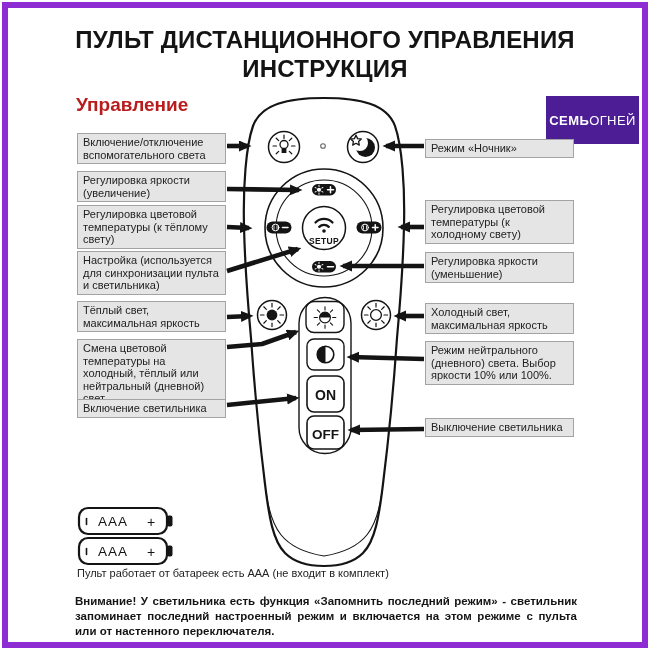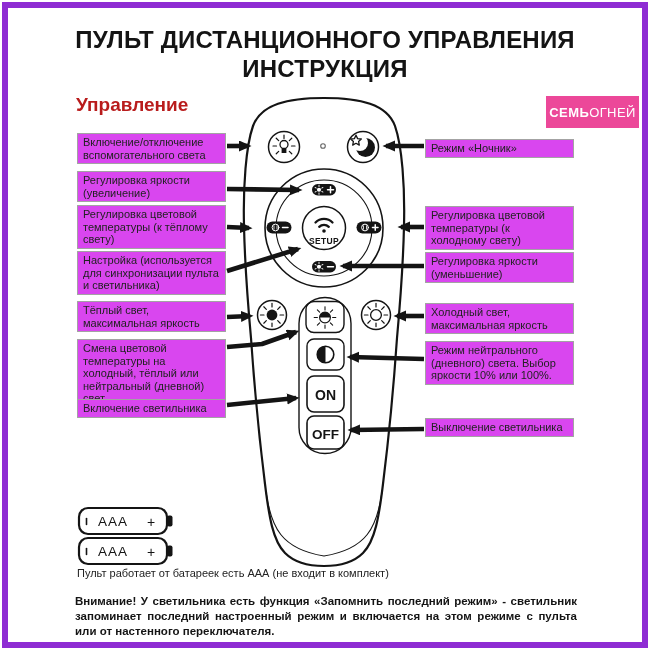--- a/index.html
+++ b/index.html
@@ -2,24 +2,24 @@
 <html><head>
 <meta charset="utf-8">
 <style>
   html,body{margin:0;padding:0;background:#ffffff;}
   body{font-family:"Liberation Sans","DejaVu Sans",sans-serif;color:#1c1c1c;}
   .page{position:relative;width:650px;height:650px;background:#fff;box-sizing:border-box;overflow:hidden;}
   .frame{position:absolute;left:2px;top:2px;right:2px;bottom:2px;border:6px solid #8e2cd3;pointer-events:none;z-index:5;}
   .title{position:absolute;left:50%;transform:translateX(-50%);top:26px;width:540px;text-align:center;
          font-size:24px;line-height:1.2;font-weight:800;letter-spacing:.2px;color:#141414;}
   .section-heading{position:absolute;left:76px;top:94px;font-size:19px;font-weight:700;color:#b91c1c;}
-  .logo{position:absolute;left:546px;top:96px;width:93px;height:32px;background:#ec4899;color:#fff;
+  .logo{position:absolute;left:546px;top:96px;width:93px;height:48px;background:#4c1d95;color:#fff;
         display:flex;align-items:center;justify-content:center;font-size:13px;letter-spacing:.4px;}
   .logo .b{font-weight:800;} .logo .l{font-weight:300;}
-  .lbl{position:absolute;width:149px;border:1px solid #a3a3a3;background:#d946ef;box-sizing:border-box;
+  .lbl{position:absolute;width:149px;border:1px solid #a3a3a3;background:#e5e5e5;box-sizing:border-box;
        padding:2px 5px;font-size:11px;line-height:12.5px;color:#222;z-index:3;}
   .lbl.left{left:77px;} .lbl.right{left:425px;}
   #diagram{position:absolute;left:0;top:0;z-index:2;}
   .battery-caption{position:absolute;left:77px;top:567px;font-size:11px;color:#222;z-index:3;}
   .warning{position:absolute;left:75px;top:594px;width:502px;font-size:11.5px;font-weight:700;
            line-height:1.32;text-align:justify;color:#141414;z-index:3;}
   svg text{font-family:"Liberation Sans","DejaVu Sans",sans-serif;}
 </style>
 </head>
 <body>
@@ -41,21 +41,21 @@
 
   <div class="lbl left" style="top:133px">Включение/отключение вспомогательного света</div>
   <div class="lbl left" style="top:205px">Регулировка цветовой температуры (к тёплому свету)</div>
   <div class="lbl left" style="top:171px">Регулировка яркости (увеличение)</div>
   <div class="lbl left" style="top:251px">Настройка (используется для синхронизации пульта и светильника)</div>
   <div class="lbl left" style="top:339px">Смена цветовой температуры на холодный, тёплый или нейтральный (дневной) свет</div>
   <div class="lbl left" style="top:301px">Тёплый свет, максимальная яркость</div>
   <div class="lbl left" style="top:399px">Включение светильника</div>
 
   <div class="lbl right" style="top:139px">Режим «Ночник»</div>
-  <div class="lbl right" style="top:206px">Регулировка цветовой температуры (к холодному свету)</div>
+  <div class="lbl right" style="top:200px">Регулировка цветовой температуры (к холодному свету)</div>
   <div class="lbl right" style="top:252px">Регулировка яркости (уменьшение)</div>
   <div class="lbl right" style="top:303px">Холодный свет, максимальная яркость</div>
   <div class="lbl right" style="top:341px">Режим нейтрального (дневного) света. Выбор яркости 10% или 100%.</div>
   <div class="lbl right" style="top:418px">Выключение светильника</div>
 
   <svg id="diagram" width="650" height="650" viewBox="0 0 650 650">
     <defs>
       <marker id="ah" markerUnits="userSpaceOnUse" markerWidth="14" markerHeight="12" refX="9" refY="5.5" orient="auto">
         <path d="M0,0 L12.5,5.5 L0,11 Z" fill="#141414"></path>
       </marker>

